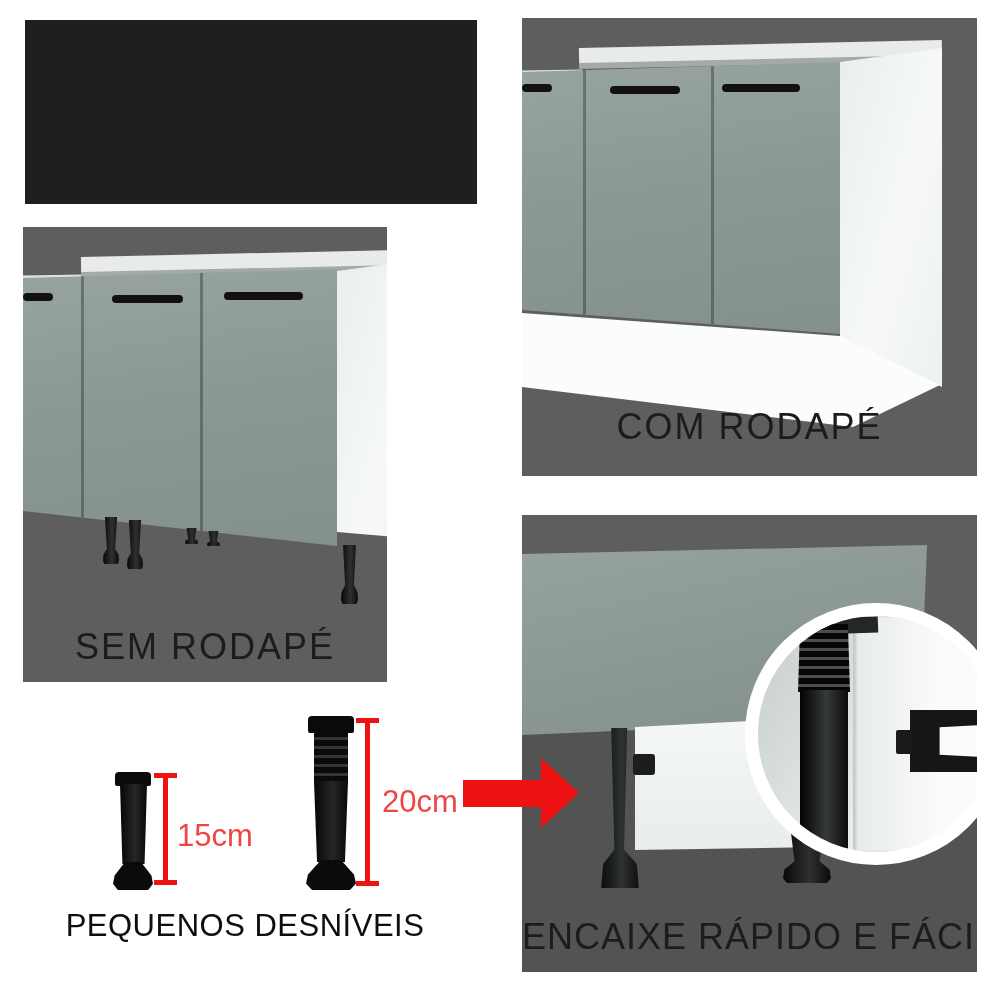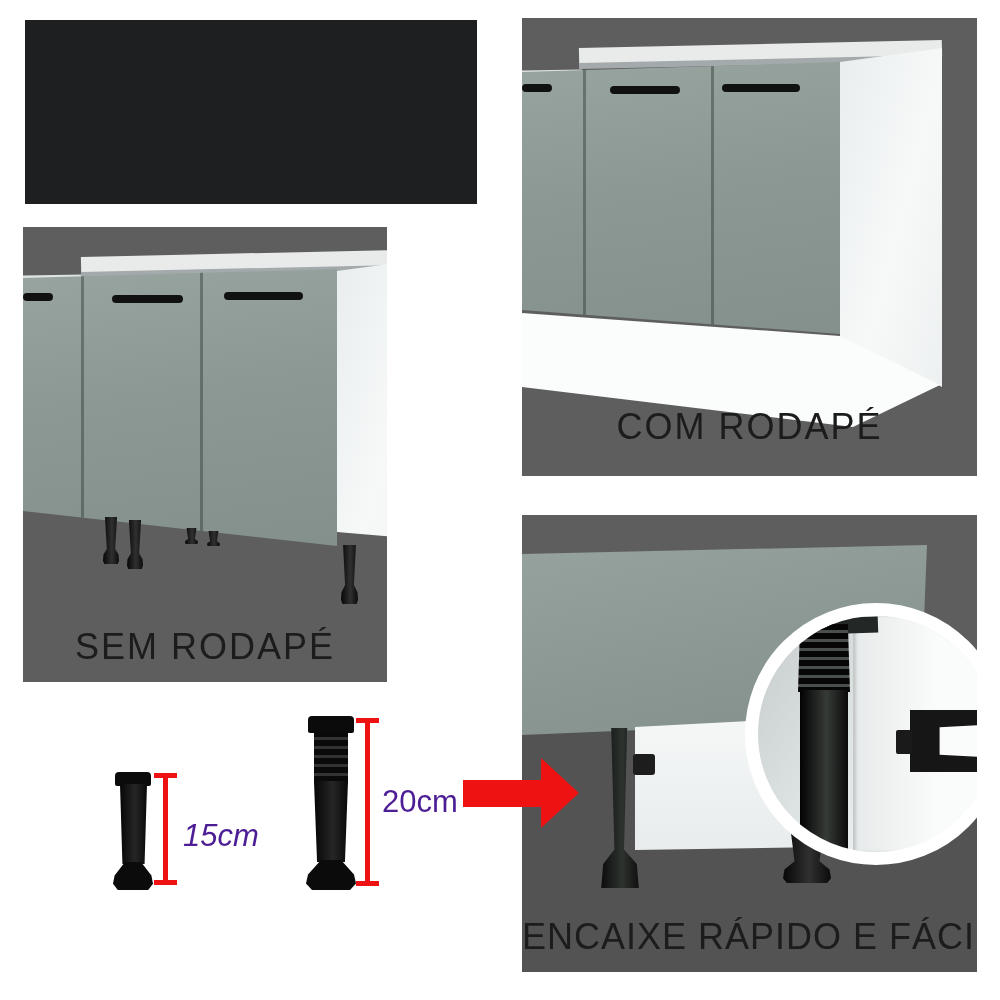--- a/index.html
+++ b/index.html
@@ -137,22 +137,22 @@
   .foot-large .bf-thread{left:10px;top:15px;width:34px;height:52px;}
   .foot-large .bf-shaft{left:10px;top:65px;width:34px;height:81px;}
   .foot-large .bf-base{left:2px;top:144px;width:50px;height:30px;}
 
   .measure{position:absolute;width:5px;background:#ee1212;}
   .measure::before,.measure::after{content:"";position:absolute;left:-9px;width:23px;height:5px;background:#ee1212;}
   .measure::before{top:0;} .measure::after{bottom:0;}
   .measure-15{left:163px;top:773px;height:112px;}
   .measure-20{left:365px;top:718px;height:168px;}
 
-  .len-label{position:absolute;font-size:31px;color:#4c1d95;}
-  .label-15{left:183px;top:818px;font-style:italic;}
+  .len-label{position:absolute;font-size:31px;color:#ef4444;}
+  .label-15{left:177px;top:818px;}
   .label-20{left:382px;top:784px;}
 
   .feet-caption{position:absolute;left:25px;top:905px;width:440px;text-align:center;
       font-size:31px;line-height:42px;color:#0e0e0e;letter-spacing:0.5px;}
 </style>
 </head>
 <body>
 
 <section class="header-box">
 </section>
@@ -235,14 +235,15 @@
   <div class="bigfoot foot-large">
     <div class="bf-cap"></div>
     <div class="bf-thread"></div>
     <div class="bf-shaft"></div>
     <div class="bf-base"></div>
   </div>
   <div class="measure measure-20"></div>
   <div class="len-label label-20">20cm</div>
 
   <div class="feet-caption">
+    <div>PEQUENOS DESNÍVEIS</div>
   </div>
 </div>
 
 </body></html>

